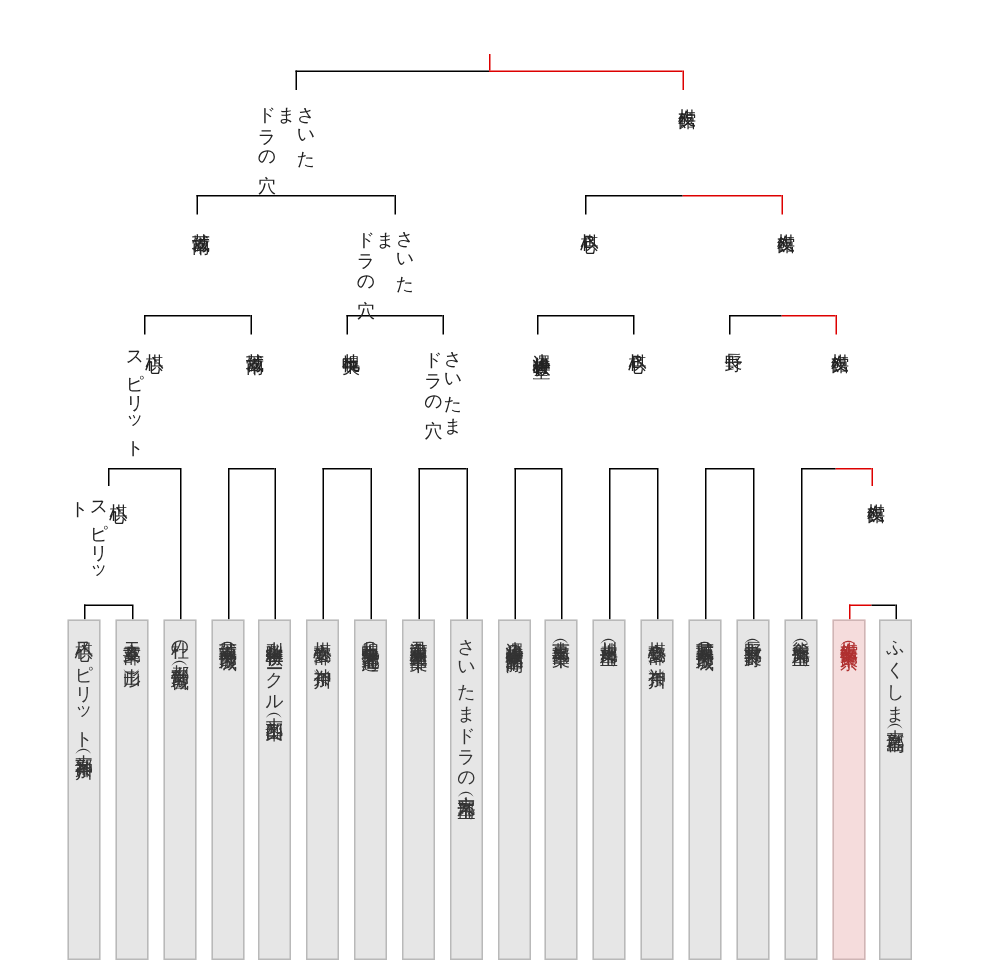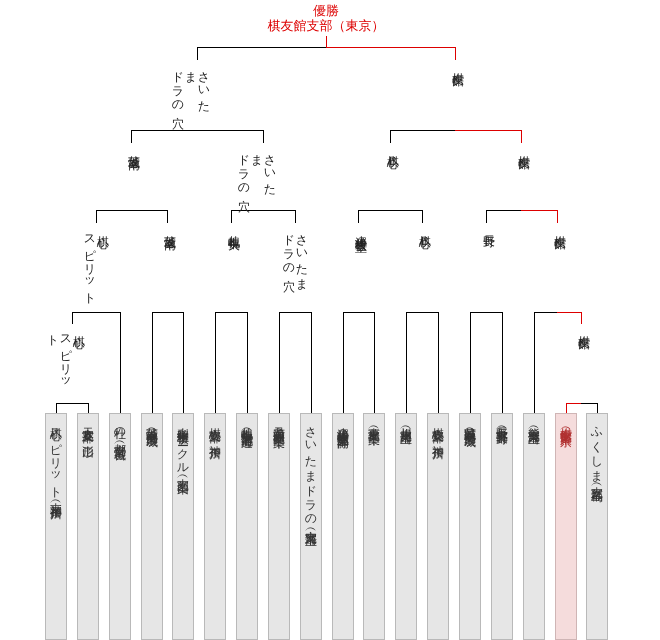--- a/index.html
+++ b/index.html
@@ -18,24 +18,20 @@
   .leaf span{writing-mode:vertical-rl;white-space:pre-line;font-size:12px;
              line-height:14px;letter-spacing:1px;color:#333;}
   .leaf.winner{background:#f5dcdc;border-color:#cfb5b5;}
   .leaf.winner span{color:#b03030;}
 </style>
 </head>
 <body>
 
 <div id="stage">
 
-  <div class="champ">
-    <div>優勝</div>
-    <div>棋友館支部（東京）</div>
-  </div>
 
   <div class="v red" style="left:326px;top:36px;height:11px"></div>
   <div class="h red" style="left:326px;top:47px;width:129px"></div>
   <div class="v red" style="left:455px;top:47px;height:13px"></div>
   <div class="h red" style="left:455px;top:130px;width:66px"></div>
   <div class="v red" style="left:521px;top:130px;height:13px"></div>
   <div class="h red" style="left:521px;top:210px;width:36px"></div>
   <div class="v red" style="left:557px;top:210px;height:13px"></div>
   <div class="h red" style="left:557px;top:312px;width:24px"></div>
   <div class="v red" style="left:581px;top:312px;height:12px"></div>

